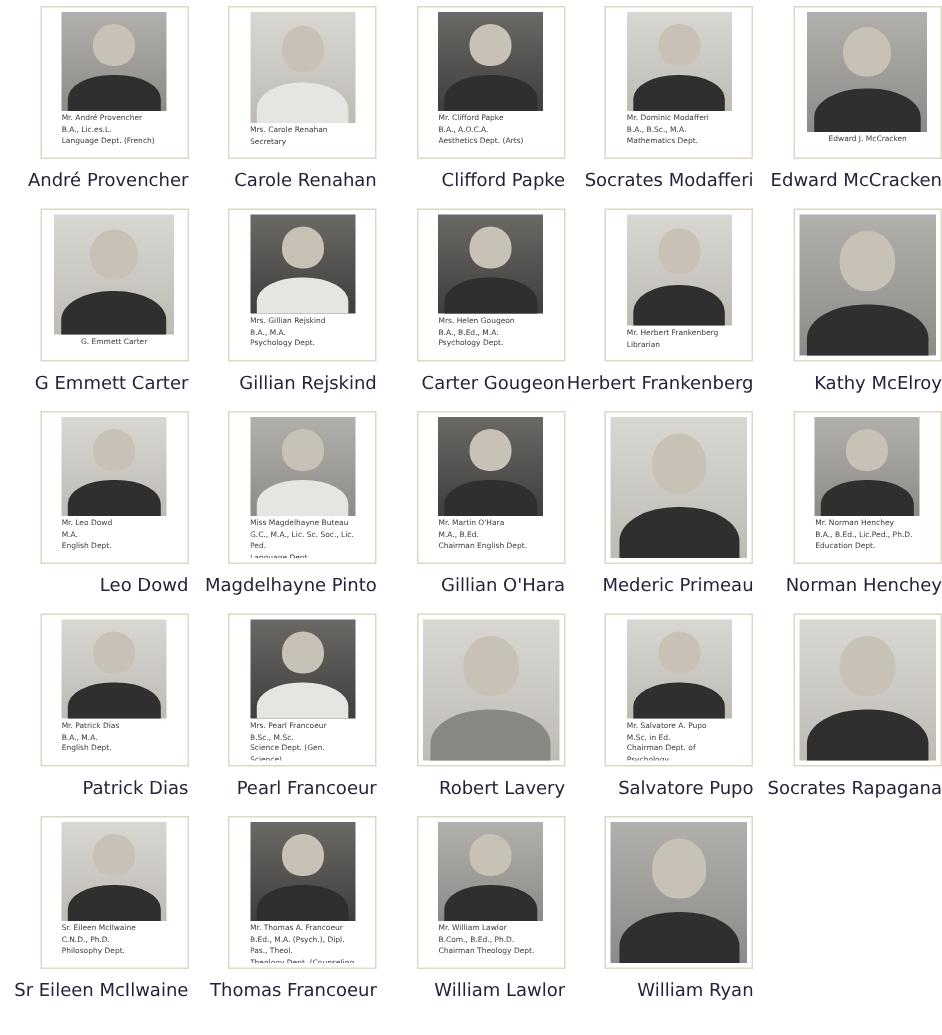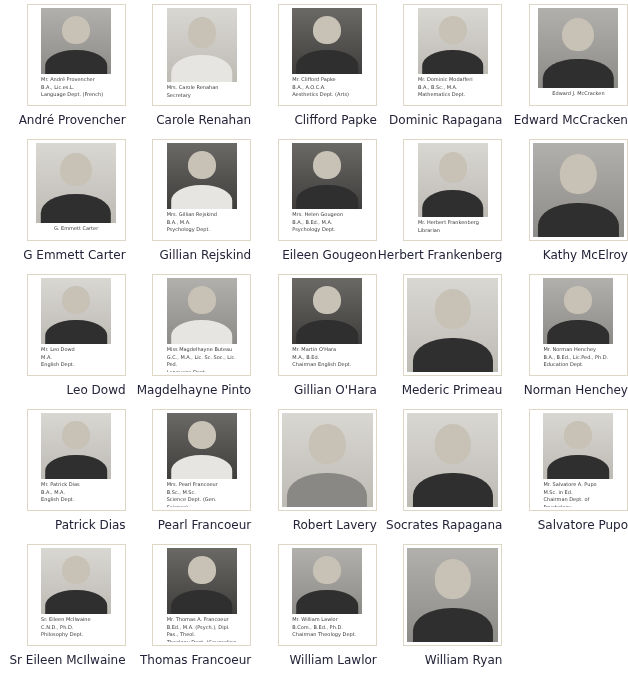--- a/index.html
+++ b/index.html
@@ -96,21 +96,21 @@
     <div class="name">Clifford Papke</div>
   </div>
 
   <div class="cell">
     <a class="frame c3 bg-light">
       <span class="photo"></span>
       <span class="pcap">Mr. Dominic Modafferi
 B.A., B.Sc., M.A.
 Mathematics Dept.</span>
     </a>
-    <div class="name">Dominic Rapagana</div>
+    <div class="name">Socrates Modafferi</div>
   </div>
 
   <div class="cell">
     <a class="frame c1 bg-mid">
       <span class="photo"></span>
       <span class="pcap">Edward J. McCracken</span>
     </a>
     <div class="name">Edward McCracken</div>
   </div>
 
@@ -133,21 +133,21 @@
     <div class="name">Gillian Rejskind</div>
   </div>
 
   <div class="cell">
     <a class="frame c3 bg-dark">
       <span class="photo"></span>
       <span class="pcap">Mrs. Helen Gougeon
 B.A., B.Ed., M.A.
 Psychology Dept.</span>
     </a>
-    <div class="name">Eileen Gougeon</div>
+    <div class="name">Carter Gougeon</div>
   </div>
 
   <div class="cell">
     <a class="frame c2 bg-light">
       <span class="photo"></span>
       <span class="pcap">Mr. Herbert Frankenberg
 Librarian</span>
     </a>
     <div class="name">Herbert Frankenberg</div>
   </div>
@@ -227,37 +227,37 @@
   </div>
 
   <div class="cell">
     <a class="frame full bg-light body-mid">
       <span class="photo"></span>
     </a>
     <div class="name">Robert Lavery</div>
   </div>
 
   <div class="cell">
-    <a class="frame full bg-light">
-      <span class="photo"></span>
-    </a>
-    <div class="name">Socrates Rapagana</div>
-  </div>
-
-  <div class="cell">
     <a class="frame c3 bg-light">
       <span class="photo"></span>
       <span class="pcap">Mr. Salvatore A. Pupo
 M.Sc. in Ed.
 Chairman Dept. of Psychology</span>
     </a>
     <div class="name">Salvatore Pupo</div>
   </div>
 
   <div class="cell">
+    <a class="frame full bg-light">
+      <span class="photo"></span>
+    </a>
+    <div class="name">Socrates Rapagana</div>
+  </div>
+
+  <div class="cell">
     <a class="frame c3 bg-light">
       <span class="photo"></span>
       <span class="pcap">Sr. Eileen McIlwaine
 C.N.D., Ph.D.
 Philosophy Dept.</span>
     </a>
     <div class="name">Sr Eileen McIlwaine</div>
   </div>
 
   <div class="cell">

